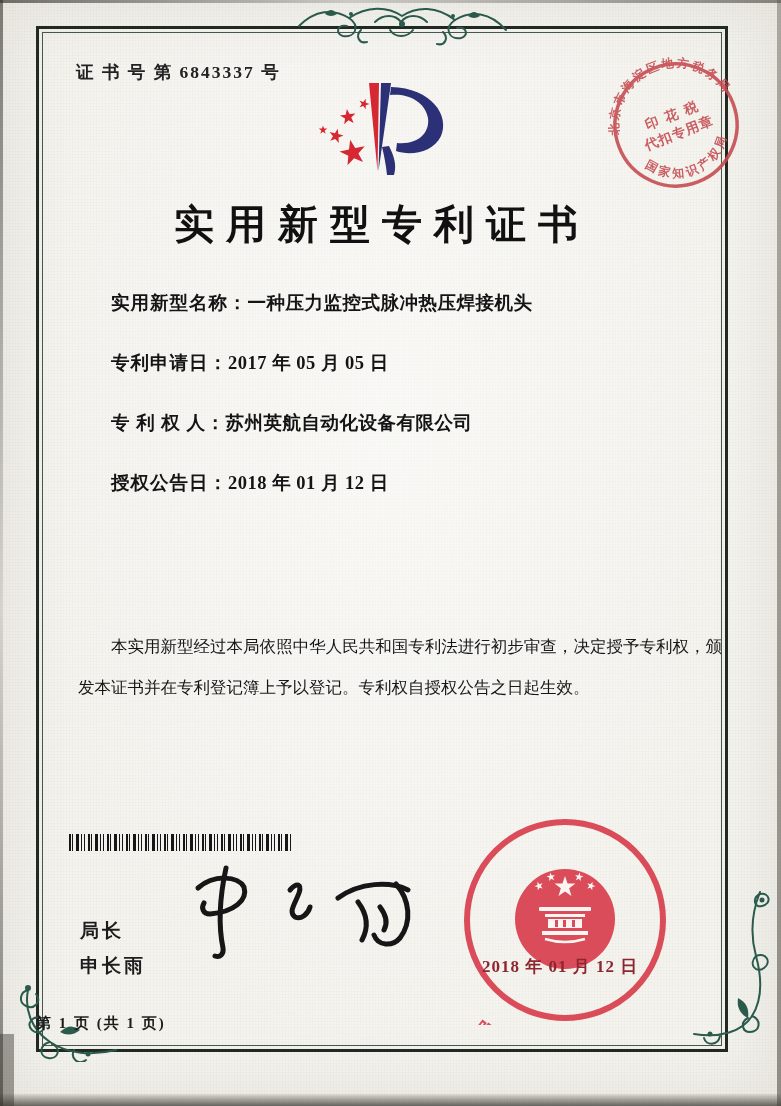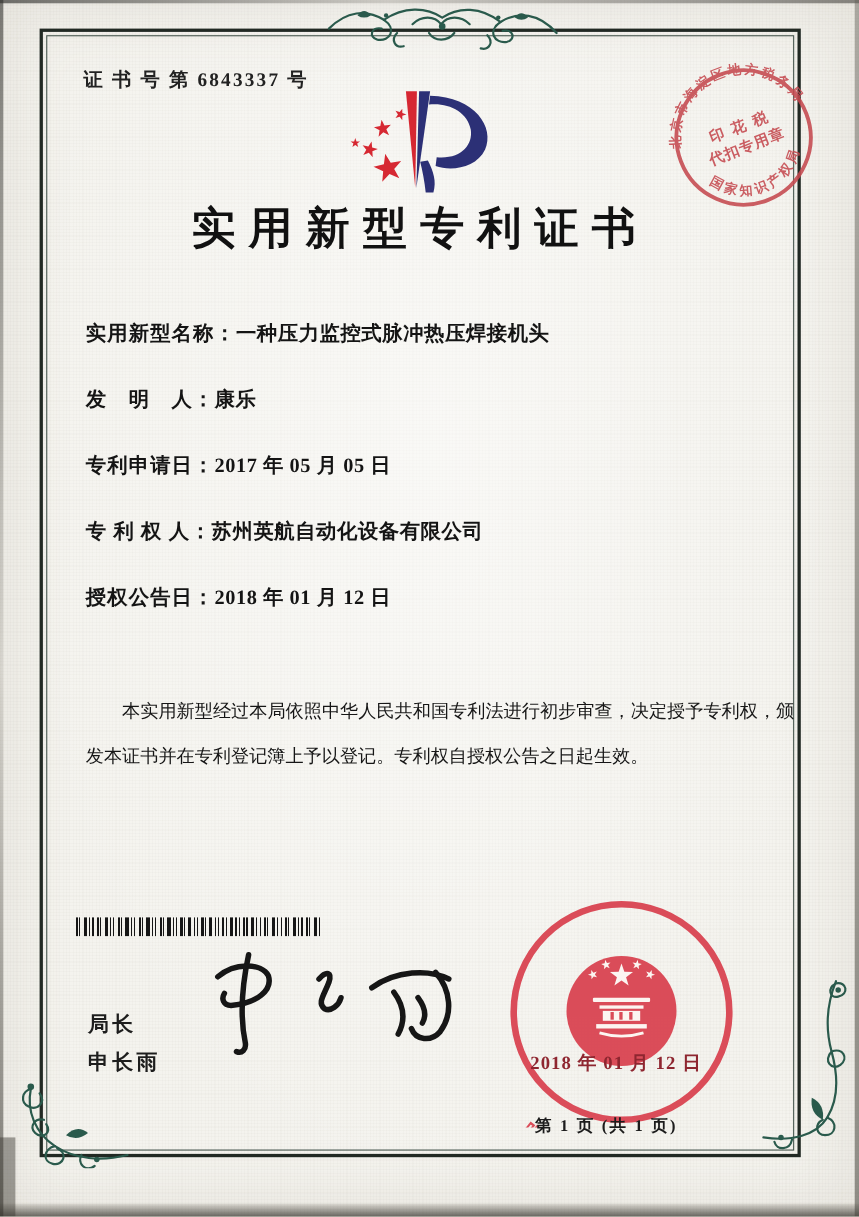--- a/index.html
+++ b/index.html
@@ -29,43 +29,43 @@
   .frame-outer{position:absolute;left:36px;top:26px;width:692px;height:1026px;border:3px solid #212923;}
   .frame-inner{position:absolute;left:42px;top:32px;width:680px;height:1014px;border:1px solid #46564e;}
 
   .orn{position:absolute;}
   .orn-top{left:295px;top:0;}
   .orn-bl{left:10px;top:962px;}
   .orn-br{left:690px;top:886px;}
 
   .cert-no{position:absolute;left:76px;top:60px;font-size:17.5px;font-weight:600;letter-spacing:2px;color:#222;}
   .logo{position:absolute;left:300px;top:74px;width:180px;height:110px;}
-  .title{position:absolute;left:36px;top:180px;width:692px;text-align:center;
+  .title{position:absolute;left:36px;top:197px;width:692px;text-align:center;
     font-size:40px;font-weight:700;letter-spacing:12px;color:#111;}
 
   .fields{position:absolute;left:78px;top:290px;width:644px;}
-  .field-row{height:60px;font-size:18.5px;font-weight:700;white-space:nowrap;color:#141414;}
+  .field-row{height:60px;font-size:18.5px;font-weight:700;white-space:nowrap;color:#141414;margin-left:33px;}
   .f-label{letter-spacing:1px;}
   .f-value{letter-spacing:.5px;}
 
   .body-text{position:absolute;left:78px;top:626px;width:644px;
     font-size:16.5px;line-height:41px;text-align:justify;color:#161616;font-weight:500;}
   .body-text p{margin:0;text-indent:2em;}
 
   .barcode{position:absolute;left:69px;top:834px;width:222px;height:17px;
     background:repeating-linear-gradient(90deg,#161616 0 2px,rgba(0,0,0,0) 2px 3px,
       #161616 3px 4px,rgba(0,0,0,0) 4px 7px,#161616 7px 10px,rgba(0,0,0,0) 10px 12px,
       #161616 12px 13px,rgba(0,0,0,0) 13px 15px,#161616 15px 16px,rgba(0,0,0,0) 16px 19px);}
 
   .director{position:absolute;left:80px;top:894px;font-family:"Liberation Sans","DejaVu Sans",sans-serif;}
   .director div{font-size:19px;font-weight:700;letter-spacing:3px;color:#1d1d1d;margin-top:24px;}
   .director .d-name{margin-top:9px;text-align:center;}
   .sig{position:absolute;left:160px;top:854px;width:280px;height:112px;}
 
-  .footer{position:absolute;left:36px;top:1014px;width:580px;text-align:right;
+  .footer{position:absolute;left:36px;top:1014px;width:580px;text-align:left;
     font-size:15px;font-weight:600;letter-spacing:2px;color:#1c1c1c;}
 
   .seal-cnipa{position:absolute;left:460px;top:815px;width:210px;height:210px;opacity:.93;}
   .seal-date{position:absolute;left:482px;top:955px;font-size:17px;font-weight:700;
     letter-spacing:1px;color:#8e2630;white-space:nowrap;}
   .seal-tax{position:absolute;left:606px;top:55px;width:140px;height:140px;
     transform:rotate(-21deg);opacity:.88;}
 </style>
 </head>
 <body>
@@ -138,21 +138,20 @@
     <polygon points="69,9 79,9 77.5,97" fill="#d62832"></polygon>
     <polygon points="81,9 91,9 78.5,97" fill="#2c3076"></polygon>
     <path d="M91,13 C132,14 150,42 141,62 C133,79 110,82 96,77 L97,69 C119,71 130,58 128,44 C125,27 107,19 90,21 Z" fill="#2c3076"></path>
     <path d="M89,72 C94,82 97,91 94,101 L87,101 C86,91 84,81 82,73 Z" fill="#2c3076"></path>
   </svg>
 
   <div class="title">实用新型专利证书</div>
 
   <div class="fields">
     <div class="field-row"><span class="f-label">实用新型名称：</span><span class="f-value">一种压力监控式脉冲热压焊接机头</span></div>
-    <div class="field-row"><span class="f-label">发　明　人：</span><span class="f-value">康乐</span></div>
     <div class="field-row"><span class="f-label">专利申请日：</span><span class="f-value">2017 年 05 月 05 日</span></div>
     <div class="field-row"><span class="f-label">专 利 权 人：</span><span class="f-value">苏州英航自动化设备有限公司</span></div>
     <div class="field-row"><span class="f-label">授权公告日：</span><span class="f-value">2018 年 01 月 12 日</span></div>
   </div>
 
   <div class="body-text">
     <p>本实用新型经过本局依照中华人民共和国专利法进行初步审查，决定授予专利权，颁发本证书并在专利登记簿上予以登记。专利权自授权公告之日起生效。</p>
   </div>
 
   <div class="barcode"></div>

